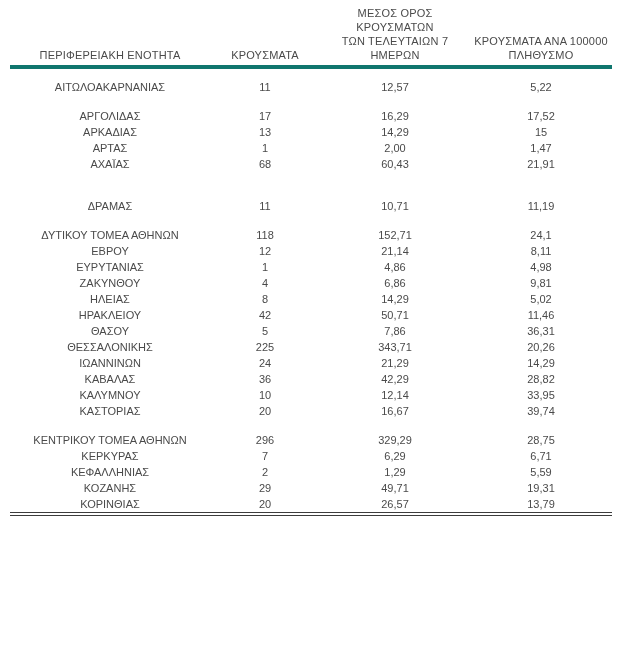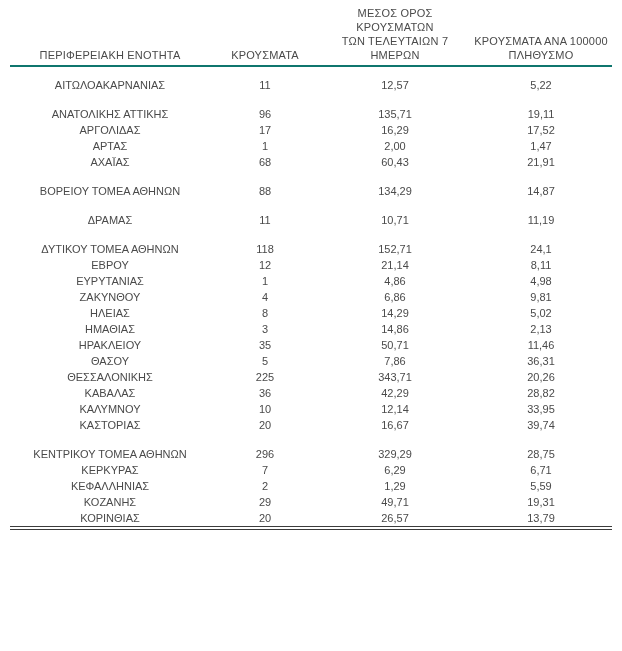--- a/index.html
+++ b/index.html
@@ -25,21 +25,21 @@
   col.c-region  { width: 200px; }
   col.c-cases   { width: 110px; }
   col.c-avg7    { width: 150px; }
   col.c-per100k { width: 142px; }
   thead th {
     font-weight: normal;
     font-size: 11px;
     line-height: 14px;
     vertical-align: bottom;
     padding: 0 0 3px 0;
-    border-bottom: 2px solid #0f766e;
+    border-bottom: 4px solid #0f766e;
     letter-spacing: 0.2px;
   }
   thead th .hline { display: block; }
   tbody td {
     font-size: 11px;
     height: 16px;
     line-height: 16px;
     text-align: center;
     vertical-align: middle;
     padding: 0;
@@ -91,52 +91,46 @@
         <tr>
           <td>ΑΙΤΩΛΟΑΚΑΡΝΑΝΙΑΣ</td>
           <td>11</td>
           <td>12,57</td>
           <td>5,22</td>
         </tr>
         <tr class="spacer">
           <td colspan="4"></td>
         </tr>
         <tr>
-          <td>ΑΝΑΤΟΛΙΚΗΣ ΑΤΤΙΚΗΣ</td>
-          <td>96</td>
-          <td>135,71</td>
-          <td>19,11</td>
-        </tr>
-        <tr>
           <td>ΑΡΓΟΛΙΔΑΣ</td>
           <td>17</td>
           <td>16,29</td>
           <td>17,52</td>
         </tr>
         <tr>
+          <td>ΑΡΚΑΔΙΑΣ</td>
+          <td>13</td>
+          <td>14,29</td>
+          <td>15</td>
+        </tr>
+        <tr>
           <td>ΑΡΤΑΣ</td>
           <td>1</td>
           <td>2,00</td>
           <td>1,47</td>
         </tr>
         <tr>
           <td>ΑΧΑΪΑΣ</td>
           <td>68</td>
           <td>60,43</td>
           <td>21,91</td>
         </tr>
         <tr class="spacer">
           <td colspan="4"></td>
         </tr>
-        <tr>
-          <td>ΒΟΡΕΙΟΥ ΤΟΜΕΑ ΑΘΗΝΩΝ</td>
-          <td>88</td>
-          <td>134,29</td>
-          <td>14,87</td>
-        </tr>
         <tr class="spacer">
           <td colspan="4"></td>
         </tr>
         <tr>
           <td>ΔΡΑΜΑΣ</td>
           <td>11</td>
           <td>10,71</td>
           <td>11,19</td>
         </tr>
         <tr class="spacer">
@@ -166,42 +160,42 @@
           <td>6,86</td>
           <td>9,81</td>
         </tr>
         <tr>
           <td>ΗΛΕΙΑΣ</td>
           <td>8</td>
           <td>14,29</td>
           <td>5,02</td>
         </tr>
         <tr>
-          <td>ΗΜΑΘΙΑΣ</td>
-          <td>3</td>
-          <td>14,86</td>
-          <td>2,13</td>
-        </tr>
-        <tr>
           <td>ΗΡΑΚΛΕΙΟΥ</td>
-          <td>35</td>
+          <td>42</td>
           <td>50,71</td>
           <td>11,46</td>
         </tr>
         <tr>
           <td>ΘΑΣΟΥ</td>
           <td>5</td>
           <td>7,86</td>
           <td>36,31</td>
         </tr>
         <tr>
           <td>ΘΕΣΣΑΛΟΝΙΚΗΣ</td>
           <td>225</td>
           <td>343,71</td>
           <td>20,26</td>
+        </tr>
+        <tr>
+          <td>ΙΩΑΝΝΙΝΩΝ</td>
+          <td>24</td>
+          <td>21,29</td>
+          <td>14,29</td>
         </tr>
         <tr>
           <td>ΚΑΒΑΛΑΣ</td>
           <td>36</td>
           <td>42,29</td>
           <td>28,82</td>
         </tr>
         <tr>
           <td>ΚΑΛΥΜΝΟΥ</td>
           <td>10</td>

